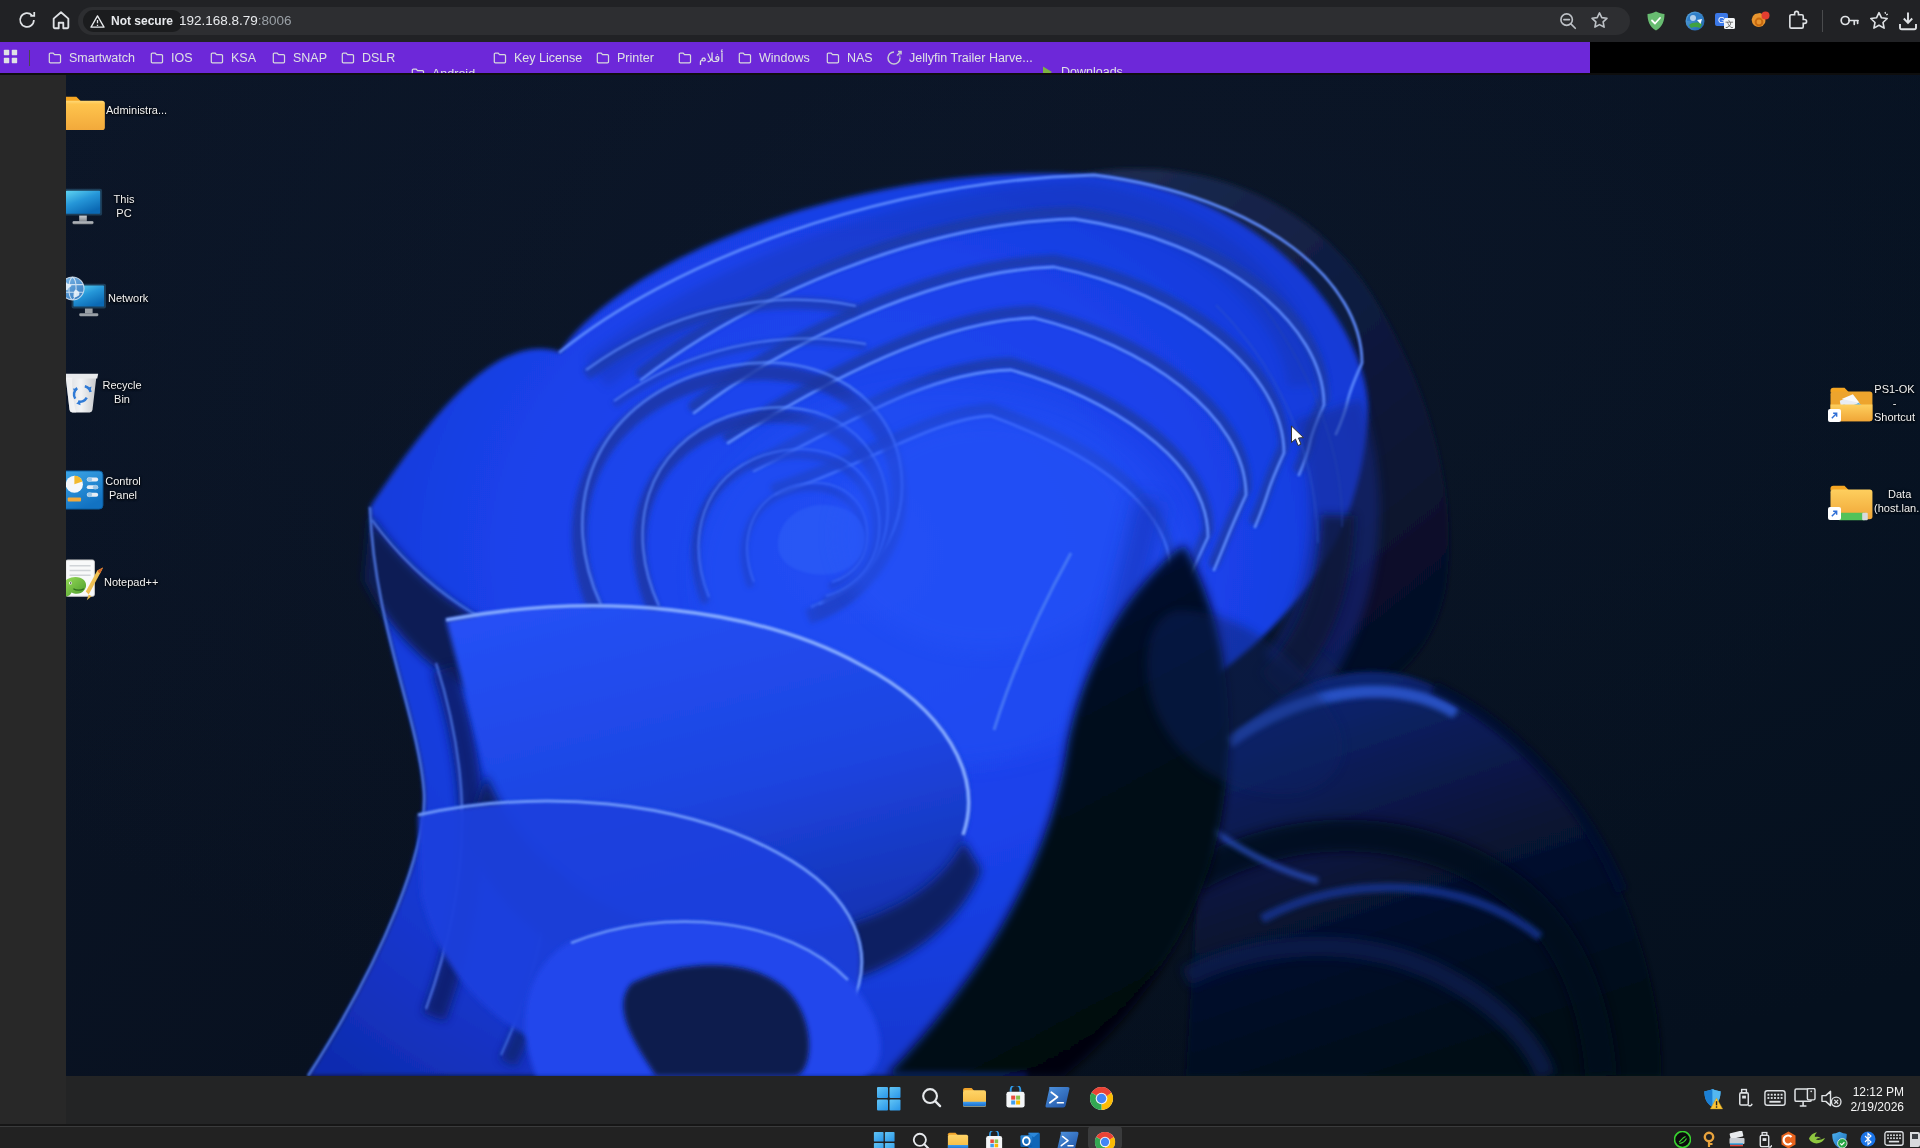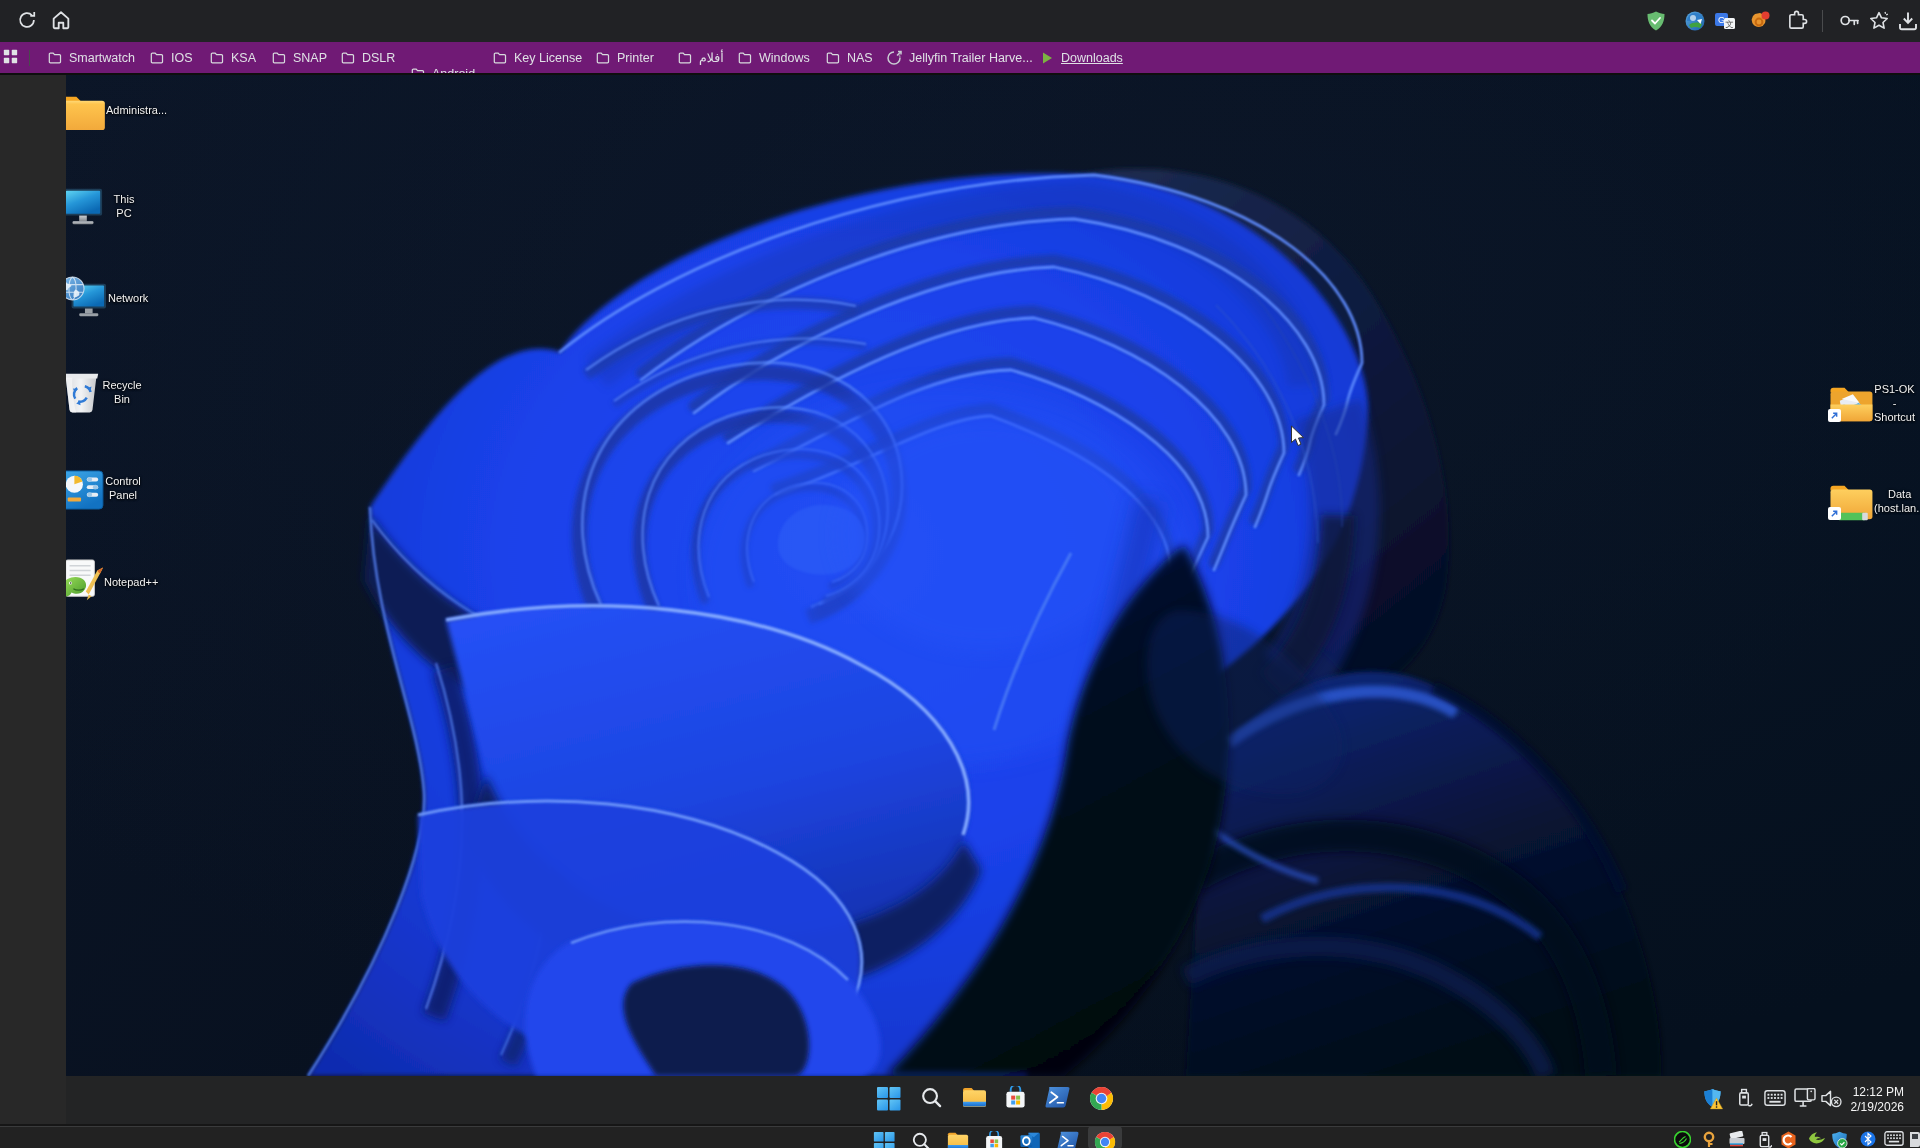--- a/index.html
+++ b/index.html
@@ -1,18 +1,18 @@
 <!DOCTYPE html>
 <html><head>
 <meta charset="utf-8">
 <style>
   * { margin:0; padding:0; box-sizing:border-box; }
   html,body { width:1920px; height:1148px; overflow:hidden; background:#000; font-family:"Liberation Sans", sans-serif; }
   #toolbar { position:absolute; left:0; top:0; width:1920px; height:42px; background:#212225; }
-  #bookbar { position:absolute; left:0; top:42px; width:1920px; height:31px; background:#701a75; }
+  #bookbar { position:absolute; left:0; top:42px; width:1590px; height:31px; background:#6d28d9; }
   #contentline { position:absolute; left:0; top:73px; width:1920px; height:2px; background:#0e0e0e; }
   #leftstrip { position:absolute; left:0; top:75px; width:66px; height:1050px; background:#282828; }
   #desk { position:absolute; left:66px; top:75px; width:1854px; height:1001px; overflow:hidden; background:#0a1322; }
   #deskbar { position:absolute; left:66px; top:1076px; width:1854px; height:48px; background:#232425; }
   #sepline { position:absolute; left:0; top:1124px; width:1920px; height:2px; background:#161616; }
   #hostbar { position:absolute; left:0; top:1126px; width:1920px; height:22px; background:#222222; border-top:1px solid #3a3b3c; }
   .pill { position:absolute; left:78px; top:7px; width:1552px; height:28px; border-radius:14px; background:#2d2e31; }
   .chip { position:absolute; left:5px; top:3px; height:22px; border-radius:11px; background:#1b1c1e; display:flex; align-items:center; padding:0 10px 0 7px; }
   .chip span { color:#e8eaed; font-weight:bold; font-size:12px; margin-left:6px; }
   .url { position:absolute; left:101px; top:6px; font-size:13.5px; color:#e8eaed; }
@@ -27,20 +27,37 @@
 </head>
 <body>
 <div id="toolbar">
   <div class="tbtn" style="left:16px;"><svg width="22" height="22" viewBox="0 0 24 24">
         <path d="M19.5 12 a7.5 7.5 0 1 1 -2.1 -5.2" fill="none" stroke="#dfe2e5" stroke-width="1.9"></path>
         <path d="M19.9 3.2 v4.3 h-4.3" fill="none" stroke="#dfe2e5" stroke-width="1.9"></path>
       </svg></div>
   <div class="tbtn" style="left:50px;"><svg width="22" height="22" viewBox="0 0 24 24">
         <path d="M4 10.5 L12 3.5 L20 10.5 V20 a1 1 0 0 1 -1 1 h-4.5 v-6 h-5 v6 H5 a1 1 0 0 1 -1 -1 Z" fill="none" stroke="#dfe2e5" stroke-width="2" stroke-linejoin="round"></path>
       </svg></div>
+  <div class="pill">
+    <div class="chip">
+        <svg width="15" height="13" viewBox="0 0 18 16">
+          <path d="M9 1 L17 15 H1 Z" fill="none" stroke="#e8eaed" stroke-width="1.6" stroke-linejoin="round"></path>
+          <path d="M9 6 v4 M9 12 v1.6" stroke="#e8eaed" stroke-width="1.6"></path>
+        </svg>
+        <span>Not secure</span>
+      </div>
+    <div class="url">192.168.8.79<span class="port">:8006</span></div>
+    <div style="position:absolute; right:52px; top:4px;"><svg width="20" height="20" viewBox="0 0 22 22">
+          <circle cx="9.5" cy="9.5" r="6.3" fill="none" stroke="#bdc1c6" stroke-width="1.8"></circle>
+          <path d="M14.2 14.2 L19 19 M6.5 9.5 h6" stroke="#bdc1c6" stroke-width="1.8" stroke-linecap="round"></path>
+        </svg></div>
+    <div style="position:absolute; right:20px; top:3px;"><svg width="21" height="21" viewBox="0 0 22 22">
+          <path d="M11 3 l2.4 5 5.4 0.7 -4 3.8 1 5.4 -4.8 -2.6 -4.8 2.6 1 -5.4 -4 -3.8 5.4 -0.7 Z" fill="none" stroke="#bdc1c6" stroke-width="1.7" stroke-linejoin="round"></path>
+        </svg></div>
+  </div>
   <div class="tbtn" style="left:1645px; top:10px;"><svg width="22" height="22" viewBox="0 0 22 22">
         <path d="M11 1.5 C8 3 5 3.7 2.5 3.9 C2.5 10.5 4.2 16.5 11 20.5 C17.8 16.5 19.5 10.5 19.5 3.9 C17 3.7 14 3 11 1.5 Z" fill="#68bc71"></path>
         <path d="M7 10.5 l3 3 5 -5.5" stroke="#fff" stroke-width="1.8" fill="none" stroke-linecap="round" stroke-linejoin="round"></path>
       </svg></div>
   <div class="tbtn" style="left:1684px; top:10px;"><svg width="22" height="22" viewBox="0 0 22 22">
         <circle cx="11" cy="11" r="9.5" fill="url(#idmg)"></circle>
         <path d="M3 11 a8 8 0 0 1 16 0" fill="#2e7ec9"></path>
         <path d="M5 15 c4 -3 9 -3 13 -1 l-2 4 c-3 -1.5 -7 -1.5 -9 0 Z" fill="#3fa23f"></path>
         <path d="M13 10 l5 -1 -1.5 5 Z" fill="#fff"></path>
         <circle cx="9" cy="8" r="3" fill="#e8f2fa" opacity="0.7"></circle>
@@ -159,21 +176,21 @@
     </div>
 <div class="bm" style="position:absolute; left:886px; top:0;">
       <svg width="16" height="16" viewBox="0 0 16 16">
         <path d="M8 2 a6 6 0 1 0 6 6" fill="none" stroke="#c8ccd2" stroke-width="1.5"></path>
         <path d="M14 8 a6 6 0 0 0 -1.5 -4" fill="none" stroke="#c8ccd2" stroke-width="1.5" opacity="0.5"></path>
         <path d="M12 1.5 h3 v3" fill="none" stroke="#c8ccd2" stroke-width="1.5"></path>
         <path d="M15 1.5 l-4 4" stroke="#c8ccd2" stroke-width="1.5"></path>
       </svg>
       <span>Jellyfin Trailer Harve...</span>
     </div>
-<div class="bm" style="position:absolute; left:1040px; top:0;text-decoration:underline;">
+<div class="bm" style="position:absolute; left:1040px; top:14px;">
       <svg width="14" height="14" viewBox="0 0 14 14">
         <path d="M3 1.5 L12 7 L3 12.5 Z" fill="#7cb342"></path>
       </svg>
       <span>Downloads</span>
     </div>
 </div>
 <div id="contentline"></div>
 <div id="leftstrip"></div>
 <div id="desk">
 <svg id="wp" width="1854" height="1001" viewBox="0 0 1854 1001" xmlns="http://www.w3.org/2000/svg">

